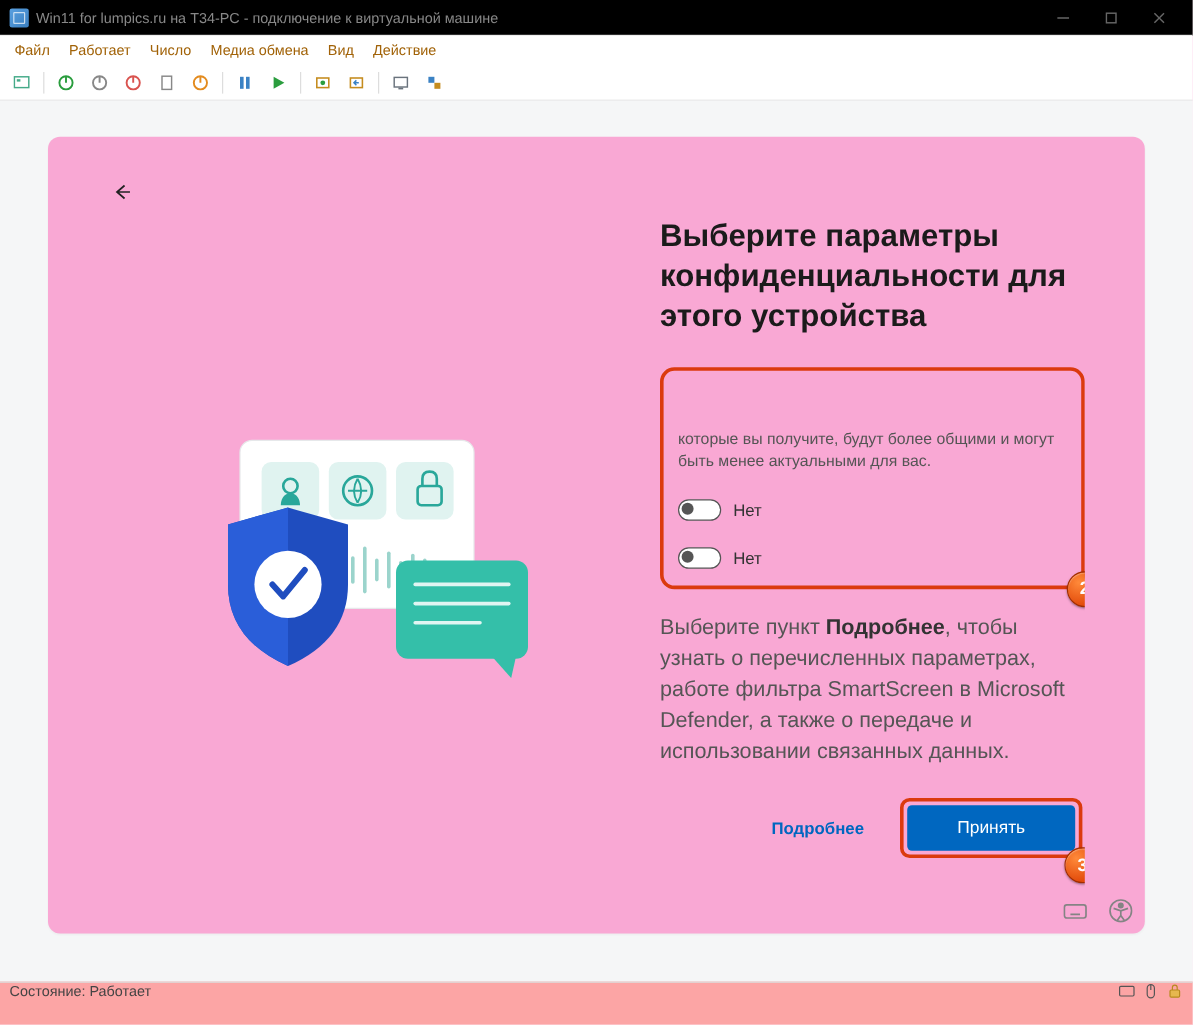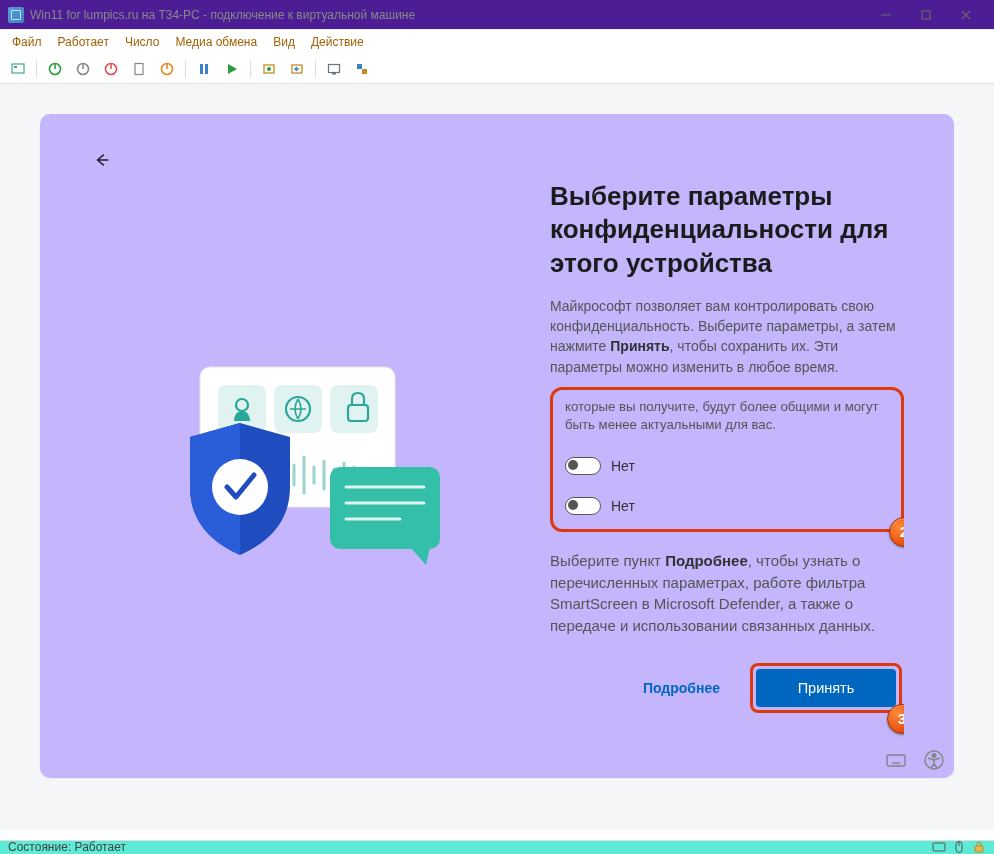--- a/index.html
+++ b/index.html
@@ -1,75 +1,75 @@
 <!DOCTYPE html>
 <html><head>
 <meta charset="utf-8">
 <style>
 * { box-sizing: border-box; margin: 0; padding: 0; }
 body { font-family: "Segoe UI", Tahoma, sans-serif; background: #fff; width: 994px; height: 854px; overflow: hidden; position: relative; }
 
 
-.titlebar { height: 30px; display: flex; align-items: center; padding: 0 8px; background: #4c1d95; color: #888; font-size: 12px; border-bottom: 1px solid #eee; }
+.titlebar { height: 30px; display: flex; align-items: center; padding: 0 8px; background: #000000; color: #888; font-size: 12px; border-bottom: 1px solid #eee; }
 .titlebar .appicon { width: 16px; height: 16px; margin-right: 6px; background: linear-gradient(135deg,#5aa0e0,#3a7fc0); border-radius: 2px; position: relative; }
 .titlebar .appicon::after{content:""; position:absolute; inset:3px; border:1px solid rgba(255,255,255,.7); border-radius:1px;}
 .titlebar .spacer { flex: 1; }
 .winbtn { width: 40px; height: 100%; display:flex; align-items:center; justify-content:center; color:#666; cursor:pointer; }
 .winbtn svg { width:10px; height:10px; stroke:#666; stroke-width:1.2; fill:none; }
 
 .menubar { height: 24px; display: flex; align-items: center; padding: 0 4px; font-size: 12px; color: #a16207; }
 .menubar span { padding: 3px 8px; cursor: default; }
 
 .toolbar { height: 30px; display: flex; align-items: center; padding: 0 6px; gap: 4px; border-bottom: 1px solid #e5e5e5; }
 .tbtn { width: 24px; height: 24px; display:flex; align-items:center; justify-content:center; cursor:pointer; border-radius:2px; }
 .tbtn svg { width:14px; height:14px; }
 .tdiv { width:1px; height:18px; background:#ddd; margin:0 2px; }
 
 .vmarea { width: 994px; background: #f5f6f7; position: relative; }
 
 
-.oobe { position: absolute; left: 40px; right: 40px; top: 30px; bottom: 52px; background: #c4b5fd; border-radius: 10px; box-shadow: 0 1px 2px rgba(0,0,0,.04); padding: 34px 50px 0 50px; display: flex; flex-direction: column; }
+.oobe { position: absolute; left: 40px; right: 40px; top: 30px; bottom: 52px; background: #f9a8d4; border-radius: 10px; box-shadow: 0 1px 2px rgba(0,0,0,.04); padding: 34px 50px 0 50px; display: flex; flex-direction: column; }
 .backbtn { width: 24px; height: 24px; display:flex; align-items:center; justify-content:center; color:#333; cursor:pointer; }
 .backbtn svg { width:18px; height:18px; fill:none; stroke:#222; stroke-width:1.6; }
 
 .content { flex:1; display:flex; gap: 40px; margin-top: 4px; overflow:hidden; }
 .left { flex: 0 0 420px; display:flex; align-items:center; justify-content:center; }
 .illus { position:relative; width: 340px; height: 260px; }
 
 .right { flex: 1; padding-top: 4px; display:flex; flex-direction:column; }
 .right h1 { font-size: 26px; font-weight: 600; color:#1b1b1b; line-height: 1.28; margin-bottom: 16px; }
 .right .intro { font-size: 14px; color:#555; line-height: 1.45; }
 .right .intro b { font-weight: 600; color:#333; }
 
 .scrollbox { margin-top: 10px; border: 3px solid #db3a0e; border-radius: 12px; padding: 8px 10px 14px 12px; position:relative; }
-.setting-desc { font-size: 13.2px; color: #555; line-height: 1.4; }
+.setting-desc { font-size: 13.2px; color: #555; line-height: 1.4; margin-top: 40px; }
 .setting-title { font-size: 14px; font-weight: 600; color:#222; margin-top: 14px; margin-bottom: 4px; }
 
 .togglerow { display:flex; align-items:center; gap: 10px; margin-top: 22px; }
 .toggle { width: 36px; height: 18px; border-radius: 9px; border: 1.5px solid #555; position:relative; cursor:pointer; background:#fff; }
 .toggle::after { content:""; position:absolute; left:2px; top:2px; width:10px; height:10px; border-radius:50%; background:#555; }
 .togglelabel { font-size: 14px; color:#333; }
 
-.footnote { font-size: 15px; color:#555; margin-top: 18px; line-height: 1.45; }
+.footnote { font-size: 18px; color:#555; margin-top: 18px; line-height: 1.45; }
 .footnote b { font-weight:600; color:#333; }
 
 .actions { margin-top: 26px; display:flex; justify-content:flex-end; align-items:center; gap: 30px; padding-bottom: 30px; padding-right: 2px; }
 .linkmore { font-size: 14px; font-weight: 600; color:#0067c0; cursor:pointer; }
 .btnwrap { border: 3px solid #db3a0e; border-radius: 8px; padding: 3px; position:relative; }
 .primarybtn { background:#0067c0; color:#fff; border:none; width: 140px; height: 38px; border-radius: 4px; font-size: 14.5px; font-weight: 500; cursor:pointer; }
 
 
 .marker { width:30px; height:30px; border-radius:50%; background: radial-gradient(circle at 32% 30%, #ff8a3a, #e24a0a 72%); color:#fff; font-weight:700; font-size:15px; display:flex; align-items:center; justify-content:center; position:absolute; box-shadow: 0 1px 2px rgba(0,0,0,.4), inset 0 1px 1px rgba(255,255,255,.35); border: 1px solid #a02d00; }
 
 
 .oobe-icons { position:absolute; right: 50px; bottom: 56px; display:flex; gap: 18px; }
 .oobe-icons svg { width:20px; height:20px; stroke:#848484; fill:none; stroke-width:1.4; }
 
 
-.statusbar { position:absolute; left:0; right:0; bottom:0; height: 14px; background:#5eead4; border-top:1px solid #ddd; display:flex; align-items:flex-end; padding: 0 8px; font-size:12px; color:#444; }
+.statusbar { position:absolute; left:0; right:0; bottom:0; height: 36px; background:#fca5a5; border-top:1px solid #ddd; display:flex; align-items:flex-start; padding: 0 8px; font-size:12px; color:#444; }
 .statusbar .spacer { flex:1; }
 .statusbar .sicon { margin-left: 6px; display:flex; align-items:center; }
 .statusbar svg { width:14px; height:14px; }
 </style>
 </head>
 <body>
 
 <div class="titlebar">
   <div class="appicon"></div>
   <span>Win11 for lumpics.ru на T34-PC - подключение к виртуальной машине</span>
@@ -232,23 +232,20 @@
             <path d="M60 90 L110 76 L160 90 L160 140 Q160 186 110 208 Q60 186 60 140 Z" fill="#1f4dbf"></path>
             <path d="M60 90 L110 76 L110 208 Q60 186 60 140 Z" fill="#2a5ed9"></path>
             <circle cx="110" cy="140" r="28" fill="#fff"></circle>
             <path d="M97 140 L106 150 L124 128" fill="none" stroke="#1f4dbf" stroke-width="5" stroke-linecap="round" stroke-linejoin="round"></path>
           </svg>
         </div>
       </div>
 
       <div class="right">
         <h1>Выберите параметры конфиденциальности для этого устройства</h1>
-        <p class="intro">
-          <span>Майкрософт позволяет вам контролировать свою конфиденциальность. Выберите параметры, а затем нажмите </span><b>Принять</b><span>, чтобы сохранить их. Эти параметры можно изменить в любое время.</span>
-        </p>
 
         <div class="scrollbox">
           <p class="setting-desc">которые вы получите, будут более общими и могут быть менее актуальными для вас.</p>
           <div class="togglerow">
             <div class="toggle"></div>
             <span class="togglelabel">Нет</span>
           </div>
 
           <div class="togglerow">
             <div class="toggle"></div>

